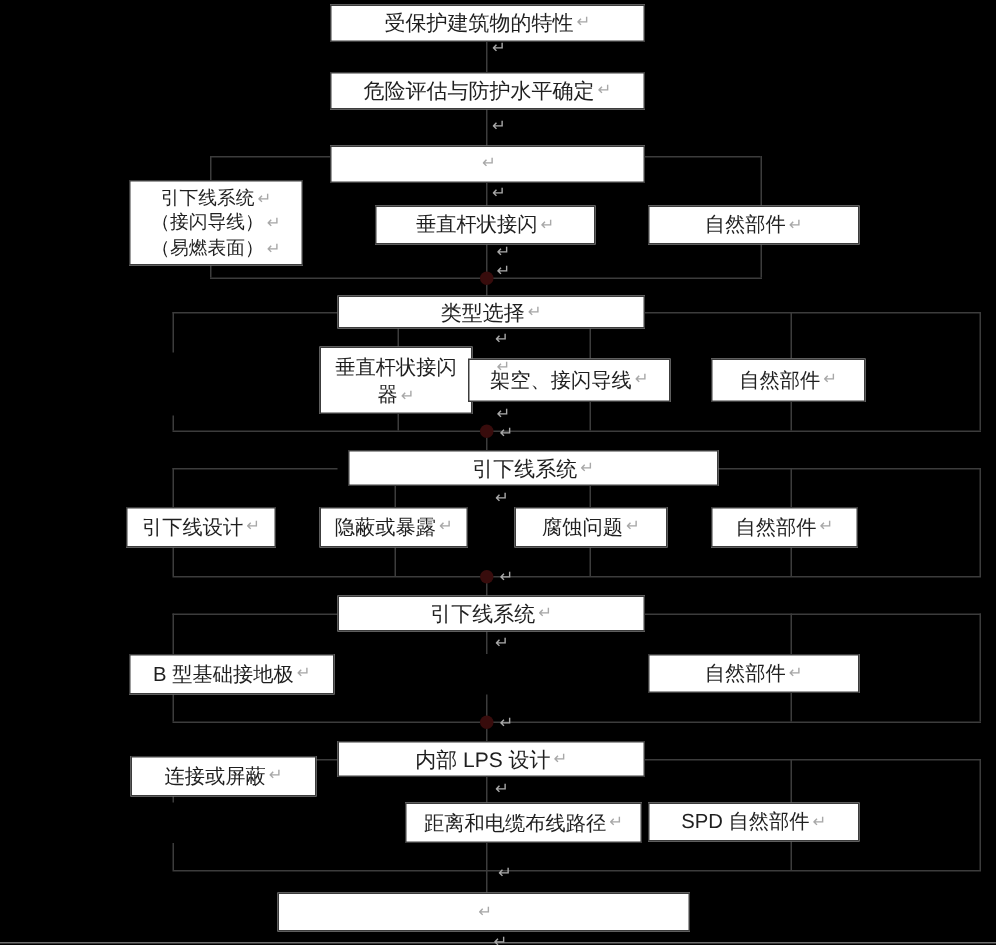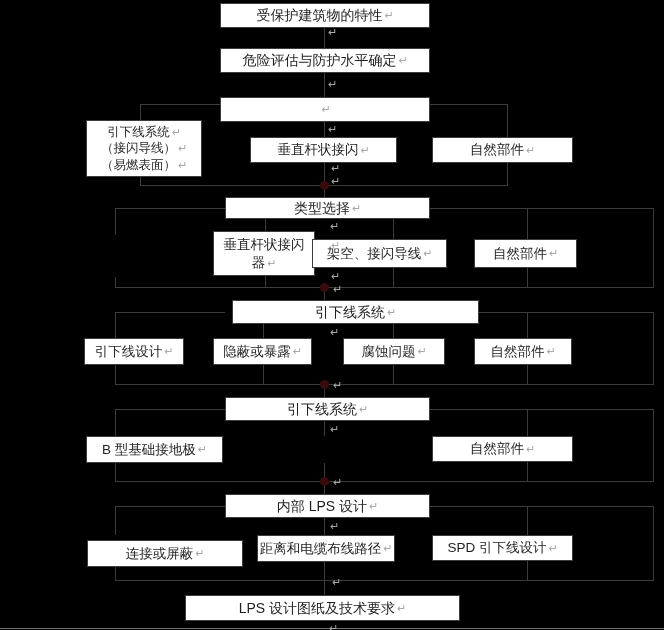--- a/index.html
+++ b/index.html
@@ -198,37 +198,36 @@
   <div class="box fs135" style="left:432px;top:436px;width:141px;height:26px">
     <span>自然部件</span>
       <span class="pm-in">↵</span>
   </div>
 
   <div class="box" style="left:225px;top:494px;width:205px;height:24px">
     <span>内部 LPS 设计</span>
       <span class="pm-in">↵</span>
   </div>
 
-  <div class="box fs135" style="left:87px;top:540px;width:156px;height:27px">
+  <div class="box fs135" style="left:87px;top:504px;width:124px;height:27px">
     <span>连接或屏蔽</span>
       <span class="pm-in">↵</span>
   </div>
 
-  <div class="box fs135" style="left:257px;top:535px;width:138px;height:27px">
+  <div class="box fs135" style="left:270px;top:535px;width:158px;height:27px">
     <span>距离和电缆布线路径</span>
       <span class="pm-in">↵</span>
   </div>
 
   <div class="box fs135" style="left:432px;top:535px;width:141px;height:26px">
-    <span>SPD 引下线设计</span>
+    <span>SPD 自然部件</span>
       <span class="pm-in">↵</span>
   </div>
 
   <div class="box" style="left:185px;top:595px;width:275px;height:26px">
-    <span>LPS 设计图纸及技术要求</span>
       <span class="pm-in">↵</span>
   </div>
 
   <span class="pm" style="left:328px;top:27px">↵</span>
   <span class="pm" style="left:328px;top:79px">↵</span>
   <span class="pm" style="left:328px;top:124px">↵</span>
   <span class="pm" style="left:331px;top:163px">↵</span>
   <span class="pm" style="left:331px;top:176px">↵</span>
   <span class="pm" style="left:330px;top:221px">↵</span>
   <span class="pm" style="left:331px;top:240px">↵</span>

